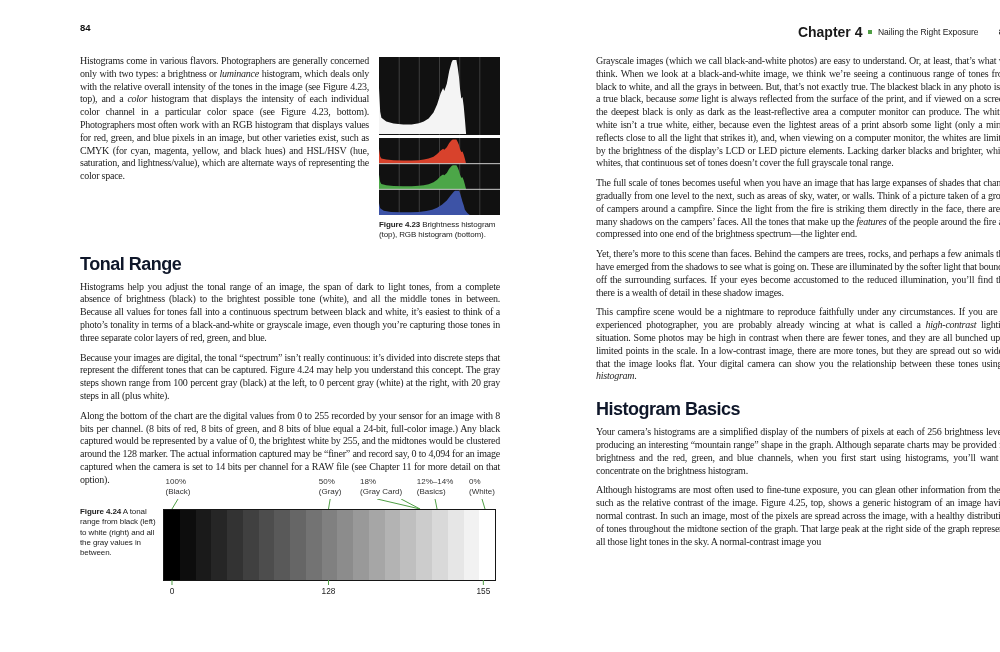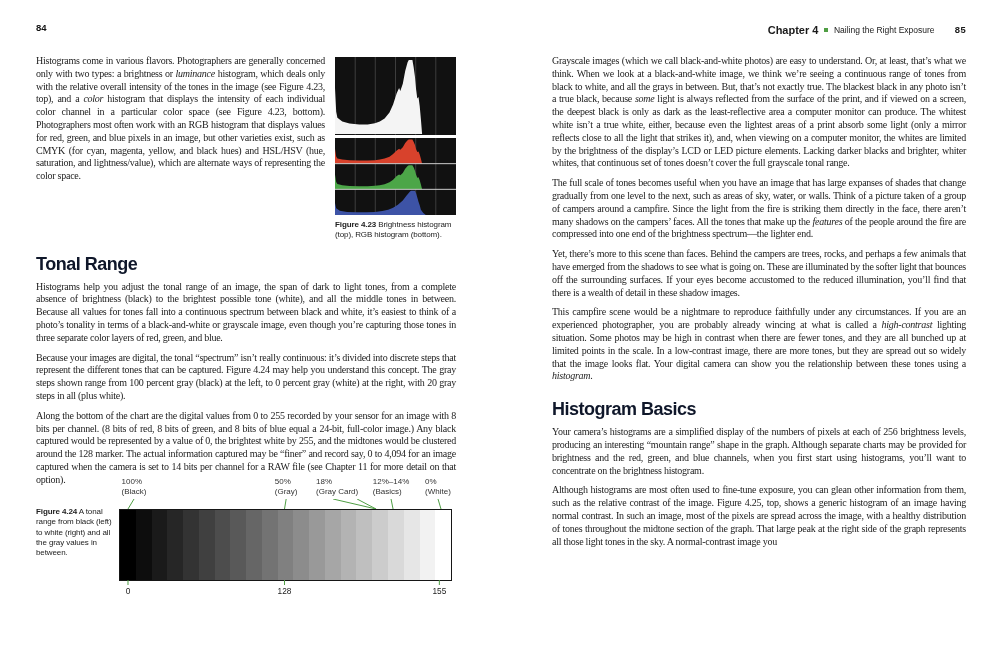--- a/index.html
+++ b/index.html
@@ -1,18 +1,18 @@
 <!DOCTYPE html>
 <html lang="en"><head>
 <meta charset="utf-8">
 <style>
   html,body{margin:0;padding:0;}
   body{width:1000px;height:652px;background:#ffffff;position:relative;overflow:hidden;
        font-family:"Liberation Serif",serif;color:#1c1c1c;}
-  .page{position:absolute;top:0;height:472px;}
+  .page{position:absolute;top:0;height:472px;margin-left:44px;}
   .page-left{left:36px;width:420px;}
   .page-right{left:552px;width:414px;}
 
   .folio-left{position:absolute;top:22px;left:0;font:bold 9.5px "Liberation Sans",sans-serif;color:#111;}
 
   p.body{font-size:10px;line-height:12.8px;letter-spacing:-0.25px;text-align:justify;
          margin:0 0 7px 0;color:#1c1c1c;hyphens:auto;-webkit-hyphens:auto;}
   p.body em{font-style:italic;}
 
   h2.sect{font-family:"Liberation Sans",sans-serif;font-weight:bold;font-size:18px;
@@ -40,21 +40,21 @@
             box-sizing:border-box;border:1px solid #161616;}
   .ramp-bar .step{flex:1;}
   .ramp-ticks{position:absolute;left:83px;top:103px;}
   .ramp-axis{position:absolute;left:83px;top:109px;width:333px;height:12px;
              font:8.3px "Liberation Sans",sans-serif;color:#222;}
   .axlabel{position:absolute;transform:translateX(-50%);white-space:nowrap;}
 
   
   .rp-header{position:absolute;top:24px;right:0;display:flex;align-items:center;
              font-family:"Liberation Sans",sans-serif;color:#1a1a1a;}
-  .rp-chapter{font-size:11px;font-weight:bold;}
+  .rp-chapter{font-size:14px;font-weight:bold;}
   .sep-square{width:3.5px;height:3.5px;margin:0 6px;display:inline-block;}
   .rp-title{font-size:8.5px;}
   .rp-folio{font-size:9.5px;font-weight:bold;margin-left:20px;font-family:Liberation Mono, monospace;}
   .rp-body{padding-top:55px;}
 </style>
 </head>
 <body>
 
 <div class="page page-left">
   <div class="folio-left">84</div>

